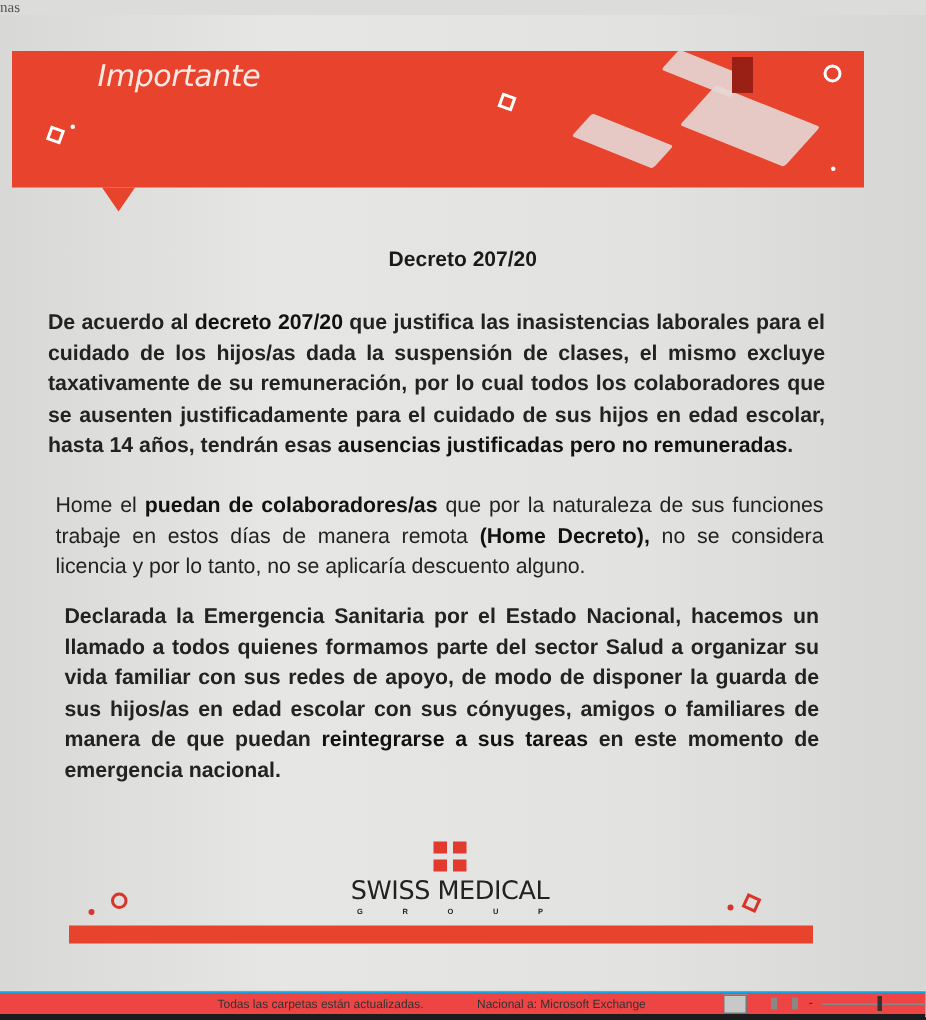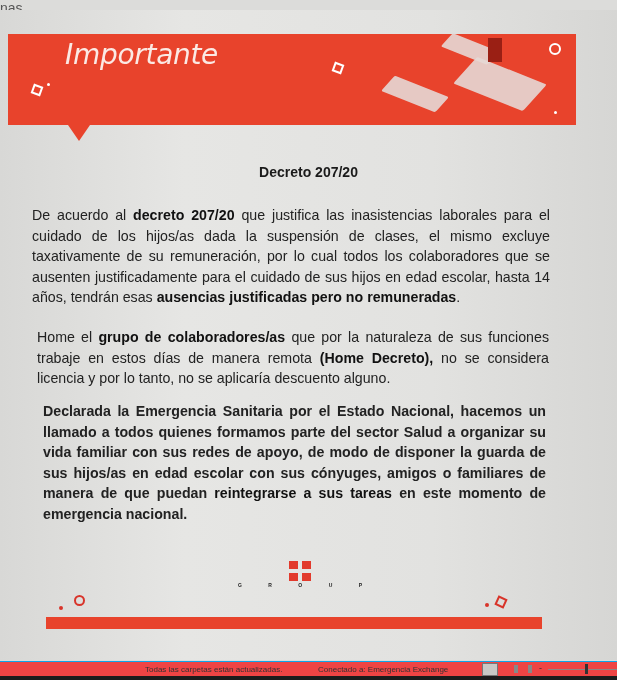--- a/index.html
+++ b/index.html
@@ -1,30 +1,30 @@
 <!DOCTYPE html>
 <html><head>
 <meta charset="utf-8">
 <style>
   html,body{margin:0;padding:0;}
   body{width:617px;height:680px;overflow:hidden;background:#dcdcda;font-family:"Liberation Sans",sans-serif;position:relative;}
-  .corner-text{position:absolute;left:0;top:0;font-size:14px;color:#555;}
+  .corner-text{position:absolute;left:0;top:0;font-size:10px;color:#555;font-family:Liberation Serif, serif;}
   .page{position:absolute;left:0;top:10px;width:617px;height:650px;background:linear-gradient(90deg,#d8d8d6,#e6e6e4 30%,#e2e2e0 70%,#d6d6d4);}
   .banner{position:absolute;left:8px;top:34px;width:568px;height:91px;background:#e8432c;}
   .banner-tail{position:absolute;left:68px;top:125px;width:0;height:0;border-left:11px solid transparent;border-right:11px solid transparent;border-top:16px solid #e8432c;}
-  .banner-title{position:absolute;left:65px;top:38px;color:#fbe9e4;font-size:28px;font-style:italic;font-family:"DejaVu Sans",sans-serif;letter-spacing:-0.3px;}
+  .banner-title{position:absolute;left:65px;top:38px;color:#fbe9e4;font-size:20px;font-style:italic;font-family:"DejaVu Sans",sans-serif;letter-spacing:-0.3px;}
   .deco-sq{position:absolute;width:6px;height:6px;border:2px solid #fff;transform:rotate(20deg);}
   .deco-dot{position:absolute;width:3px;height:3px;border-radius:50%;background:#fff;}
   .deco-circle{position:absolute;width:8px;height:8px;border:2px solid #fff;border-radius:50%;}
   .card{position:absolute;background:#e5d8d5;border-radius:2px;transform:skewX(-30deg) rotate(18deg);opacity:.9;}
   .arrow-box{position:absolute;left:488px;top:38px;width:14px;height:24px;background:#9a1f14;}
   .heading{position:absolute;left:0;width:617px;top:164px;text-align:center;font-weight:bold;font-size:14px;color:#1a1a1a;}
   .para{position:absolute;font-size:14.2px;line-height:20.6px;color:#222;text-align:justify;}
   .para b{color:#111;}
-  .p1{left:32px;top:205px;width:518px;}
+  .p1{left:32px;top:205px;width:518px;font-weight:bold;}
   .p2{left:37px;top:327px;width:512px;}
   .p3{left:43px;top:401px;width:503px;font-weight:bold;}
   .logo{position:absolute;left:230px;top:561px;width:140px;text-align:center;}
   .logo-squares{margin:0 auto;width:22px;display:grid;grid-template-columns:9px 9px;gap:4px;}
   .logo-squares span{width:9px;height:8px;background:#e23a2c;display:block;}
   .logo-name{font-size:17px;color:#222;margin-top:3px;letter-spacing:-0.3px;font-family:"DejaVu Sans",sans-serif;}
   .logo-group{display:flex;justify-content:space-between;font-size:5px;font-weight:bold;color:#222;padding:0 8px;margin-top:1px;}
   .footer-bar{position:absolute;left:46px;top:617px;width:496px;height:12px;background:#e8432c;}
   .f-dot{position:absolute;width:4px;height:4px;border-radius:50%;background:#d8342a;}
   .f-circle{position:absolute;width:7px;height:7px;border:2px solid #d8342a;border-radius:50%;}
@@ -59,50 +59,51 @@
 <div class="card" style="left:455px;top:70px;width:90px;height:28px;"></div>
 <div class="arrow-box"></div>
 
 <div class="heading">Decreto 207/20</div>
 
 <div class="para p1">
   <span>De acuerdo al </span><b>decreto 207/20</b><span> que justifica las inasistencias laborales para el cuidado de los hijos/as dada la suspensión de clases, el mismo excluye taxativamente de su remuneración, por lo cual todos los colaboradores que se ausenten justificadamente para el cuidado de sus hijos en edad escolar, hasta 14 años, tendrán esas </span><b>ausencias justificadas pero no remuneradas</b><span>.</span>
 </div>
 
 <div class="para p2">
-  <span>Home el </span><b>grupo de colaboradores/as</b><span> que por la naturaleza de sus funciones trabaje en estos días de manera remota </span><b>(Home Decreto),</b><span> no se considera licencia y por lo tanto, no se aplicaría descuento alguno.</span>
+  <span>Home el </span><b>puedan de colaboradores/as</b><span> que por la naturaleza de sus funciones trabaje en estos días de manera remota </span><b>(Home Decreto),</b><span> no se considera licencia y por lo tanto, no se aplicaría descuento alguno.</span>
 </div>
 
 <div class="para p3">
   <span>Declarada la Emergencia Sanitaria por el Estado Nacional, hacemos un llamado a todos quienes formamos parte del sector Salud a organizar su vida familiar con sus redes de apoyo, de modo de disponer la guarda de sus hijos/as en edad escolar con sus cónyuges, amigos o familiares de manera de que puedan </span><b>reintegrarse a sus tareas</b><span> en este momento de emergencia nacional.</span>
 </div>
 
 <div class="logo">
   <div class="logo-squares">
     <span></span>
       <span></span>
       <span></span>
       <span></span>
   </div>
+  <div class="logo-name">SWISS MEDICAL</div>
   <div class="logo-group">
     <span>G</span>
     <span>R</span>
     <span>O</span>
     <span>U</span>
     <span>P</span>
   </div>
 </div>
 <div class="f-dot" style="left:59px;top:606px;"></div>
 <div class="f-circle" style="left:74px;top:595px;"></div>
 <div class="f-dot" style="left:485px;top:603px;"></div>
 <div class="f-sq" style="left:496px;top:597px;"></div>
 <div class="footer-bar"></div>
 
 <div class="statusbar">
   <span class="status-left">Todas las carpetas están actualizadas.</span>
-  <span class="status-right">Conectado a: Emergencia Exchange</span>
+  <span class="status-right">Nacional a: Microsoft Exchange</span>
   <span class="view-normal"></span>
   <span class="view-read"></span>
   <span class="zoom-minus">-</span>
   <span class="zoom-track"></span>
   <span class="zoom-thumb"></span>
 </div>
 <div class="taskbar"></div>
 
 </body></html>

